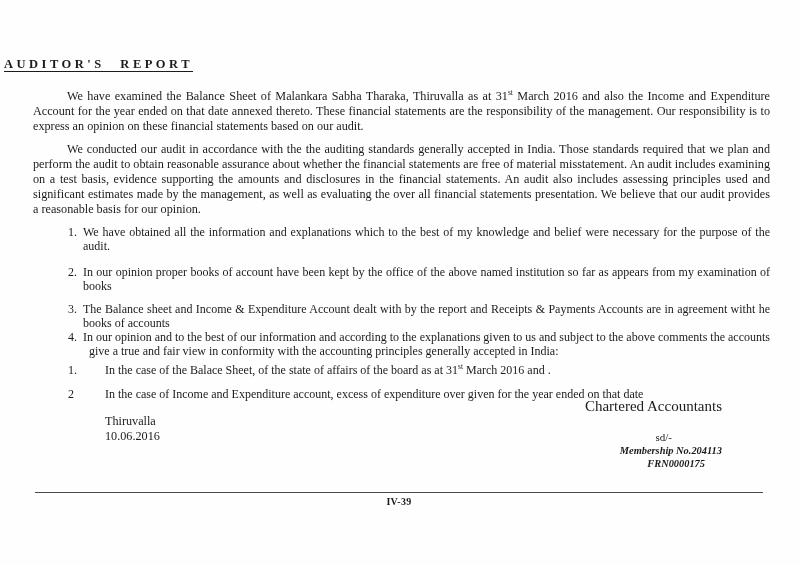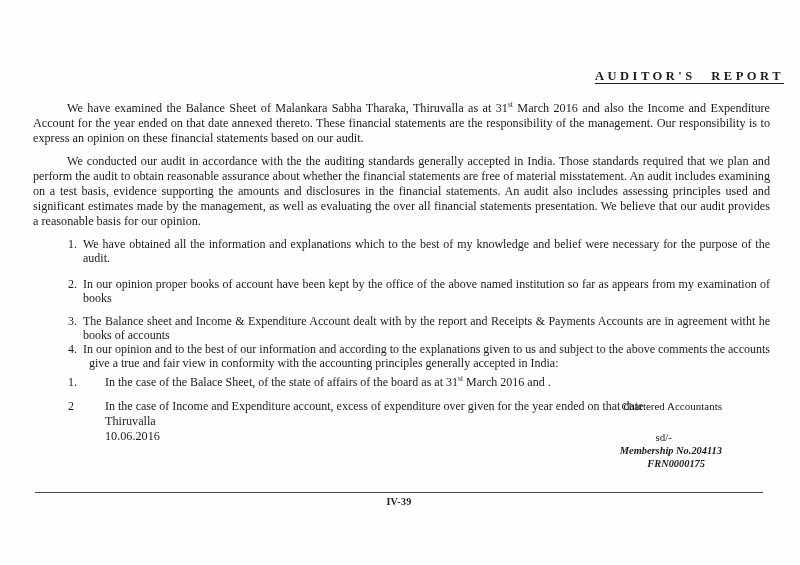--- a/index.html
+++ b/index.html
@@ -6,23 +6,23 @@
   .page {
     position: relative;
     width: 800px;
     height: 565px;
     background: #fefefe;
     color: #1b1b1b;
     font-family: "Liberation Serif", serif;
     overflow: hidden;
   }
   .title-wrap {
-    margin: 16px;
+    margin: 4px;
     padding-top: 50px;
-    text-align: right;
+    text-align: left;
   }
   .title-text {
     font-size: 12.5px;
     font-weight: bold;
     letter-spacing: 3.5px;
     word-spacing: 9px;
     text-decoration: underline;
     text-underline-offset: 3px;
   }
   .body-text {
@@ -58,21 +58,21 @@
   .sig-area { position: absolute; left: 0; right: 0; top: 399px; height: 110px; }
   .sig-left {
     position: absolute; left: 105px; top: 15px;
     font-size: 12.2px; line-height: 15px; text-align: left;
   }
   .sig-right {
     position: absolute; right: 78px; top: 0;
     text-align: right; font-size: 12.4px; line-height: 14.5px;
   }
   .sig-firm { font-weight: bold; font-style: italic; letter-spacing: 0.2px; word-spacing: 2px; }
-  .sig-role { font-size: 11px; text-align: right; }
+  .sig-role { font-size: 15px; text-align: right; }
   .sig-sd { margin-top: 16px; margin-right: 50px; font-size: 11px; }
   .sig-small { font-style: italic; font-weight: bold; font-size: 10.4px; line-height: 13px; }
   .sig-signatory { margin-top: 3px; }
   .sig-frn { margin-right: 17px; }
   .footer {
     position: absolute; top: 492px; left: 35px; right: 37px;
     border-top: 1.2px solid #4a4a4a;
   }
   .footer-text {
     text-align: center; font-size: 10px; font-weight: bold;

